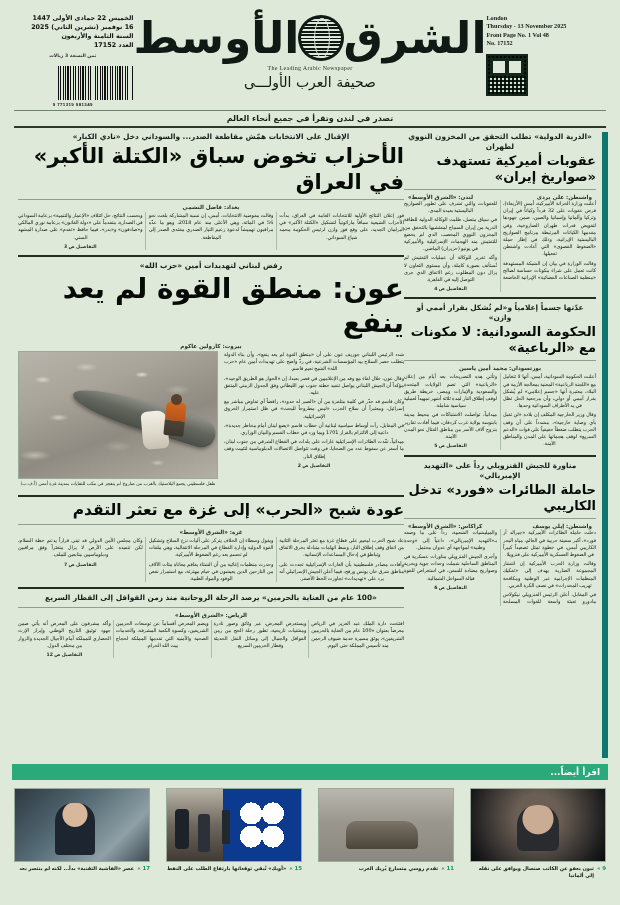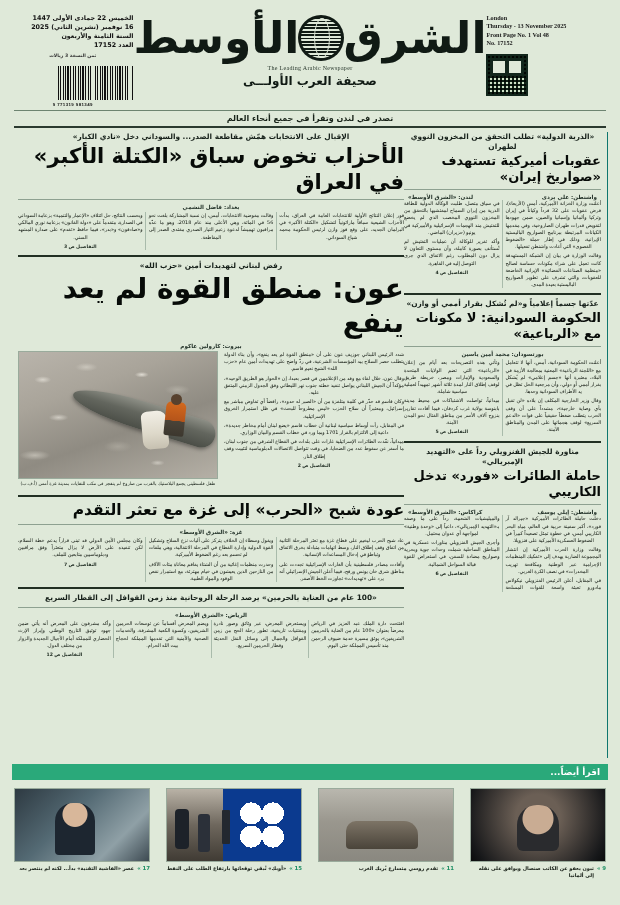--- a/index.html
+++ b/index.html
@@ -102,22 +102,22 @@
     border: 1.4px solid #dfe9d9;
   }
   .tagline-en {
     font-family: "Liberation Serif", serif;
     font-size: 6px;
     color: #2b3a2f;
     margin-top: 1px;
     letter-spacing: .3px;
   }
   .tagline-ar {
-    font-size: 12px;
-    font-weight: bold;
+    font-size: 14px;
+    font-weight: normal;
     color: #101a14;
     margin-top: 3px;
     letter-spacing: 1px;
   }
   .mast-right {
     width: 132px;
     text-align: right;
     font-size: 6.4px;
     line-height: 9px;
     color: #111;
@@ -168,21 +168,21 @@
 
   
   .content {
     display: flex;
     flex-direction: row-reverse;
     padding: 4px 12px 0 12px;
     gap: 0;
     height: 630px;
   }
   .col-main { width: 392px; padding-left: 6px; }
-  .col-side { width: 204px; padding-right: 6px; border-right: 1px solid #0f766e; }
+  .col-side { width: 204px; padding-right: 6px; border-right: 6px solid #0f766e; }
 
   
   .kicker {
     font-size: 7.4px;
     font-weight: bold;
     color: #16201a;
     text-align: center;
     line-height: 10px;
     padding: 0 2px;
   }

